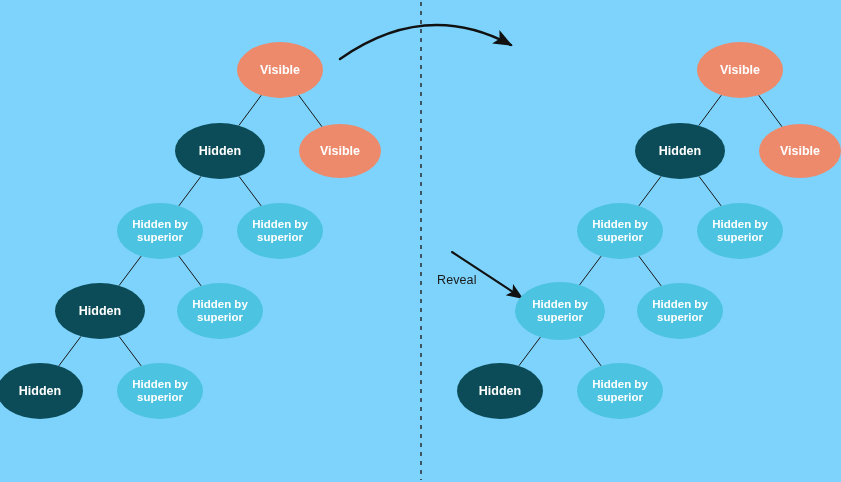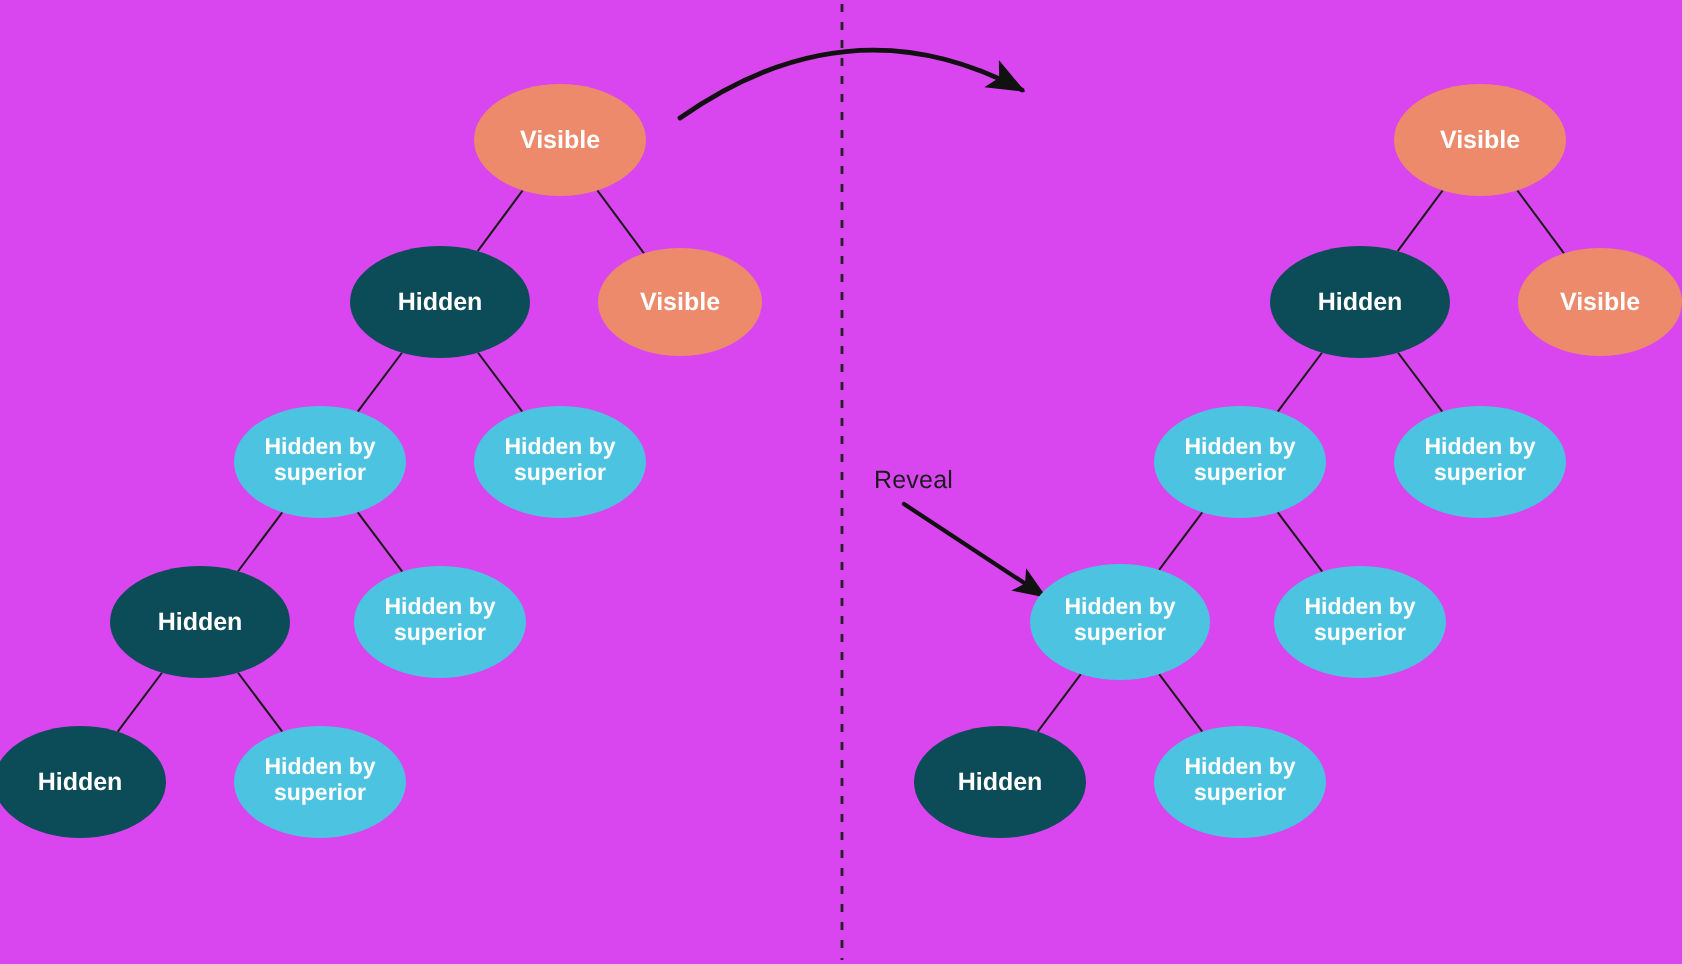--- a/index.html
+++ b/index.html
@@ -8,21 +8,21 @@
     padding: 0;
     background: #ffffff;
   }
   body {
     font-family: "Liberation Sans", sans-serif;
   }
   #canvas {
     position: relative;
     width: 841px;
     height: 482px;
-    background: #d946ef;
+    background: #7dd3fc;
     overflow: hidden;
   }
   #svg-layer {
     position: absolute;
     left: 0;
     top: 0;
     width: 841px;
     height: 482px;
   }
   .node {
@@ -44,20 +44,21 @@
     padding: 0 4px;
     white-space: pre-line;
   }
   .label-text {
     position: absolute;
     font-family: "Liberation Sans", sans-serif;
     font-size: 12.5px;
     color: #1a1a1a;
     white-space: nowrap;
     letter-spacing: 0.1px;
+    margin-top: 40px;
   }
 </style>
 </head>
 <body>
 
 <div id="canvas">
 
   <svg id="svg-layer" viewBox="0 0 841 482" xmlns="http://www.w3.org/2000/svg">
     <defs>
       <marker id="arrowhead" markerWidth="9" markerHeight="9" refX="7.2" refY="3.2" orient="auto" markerUnits="strokeWidth">

